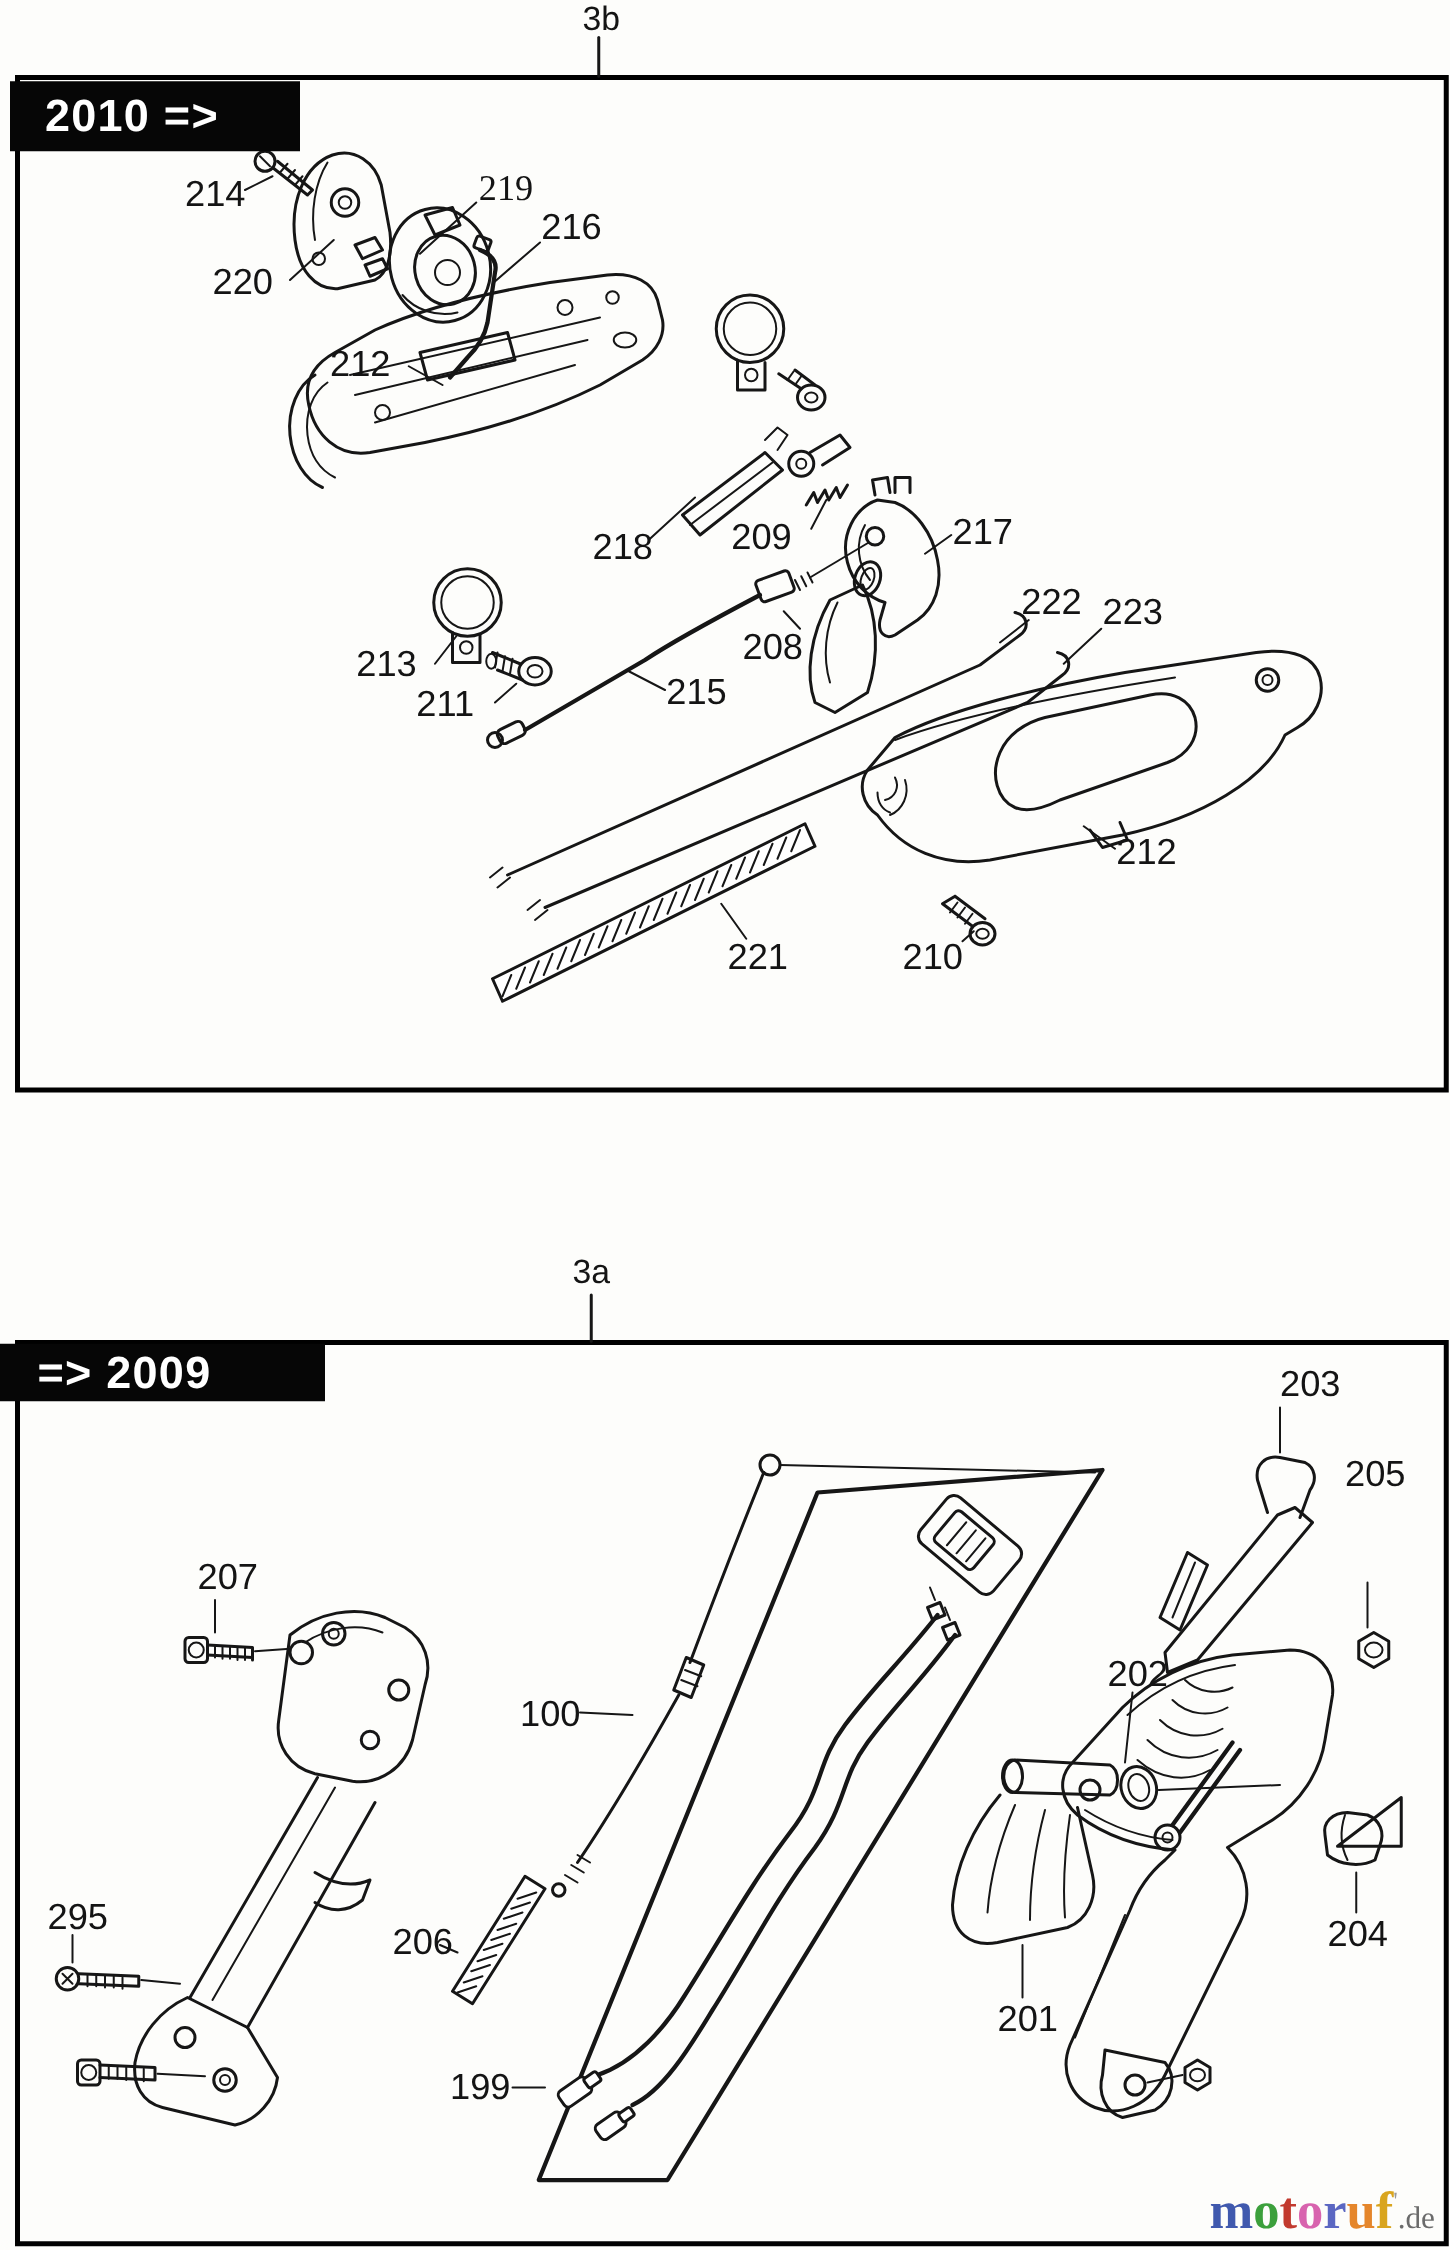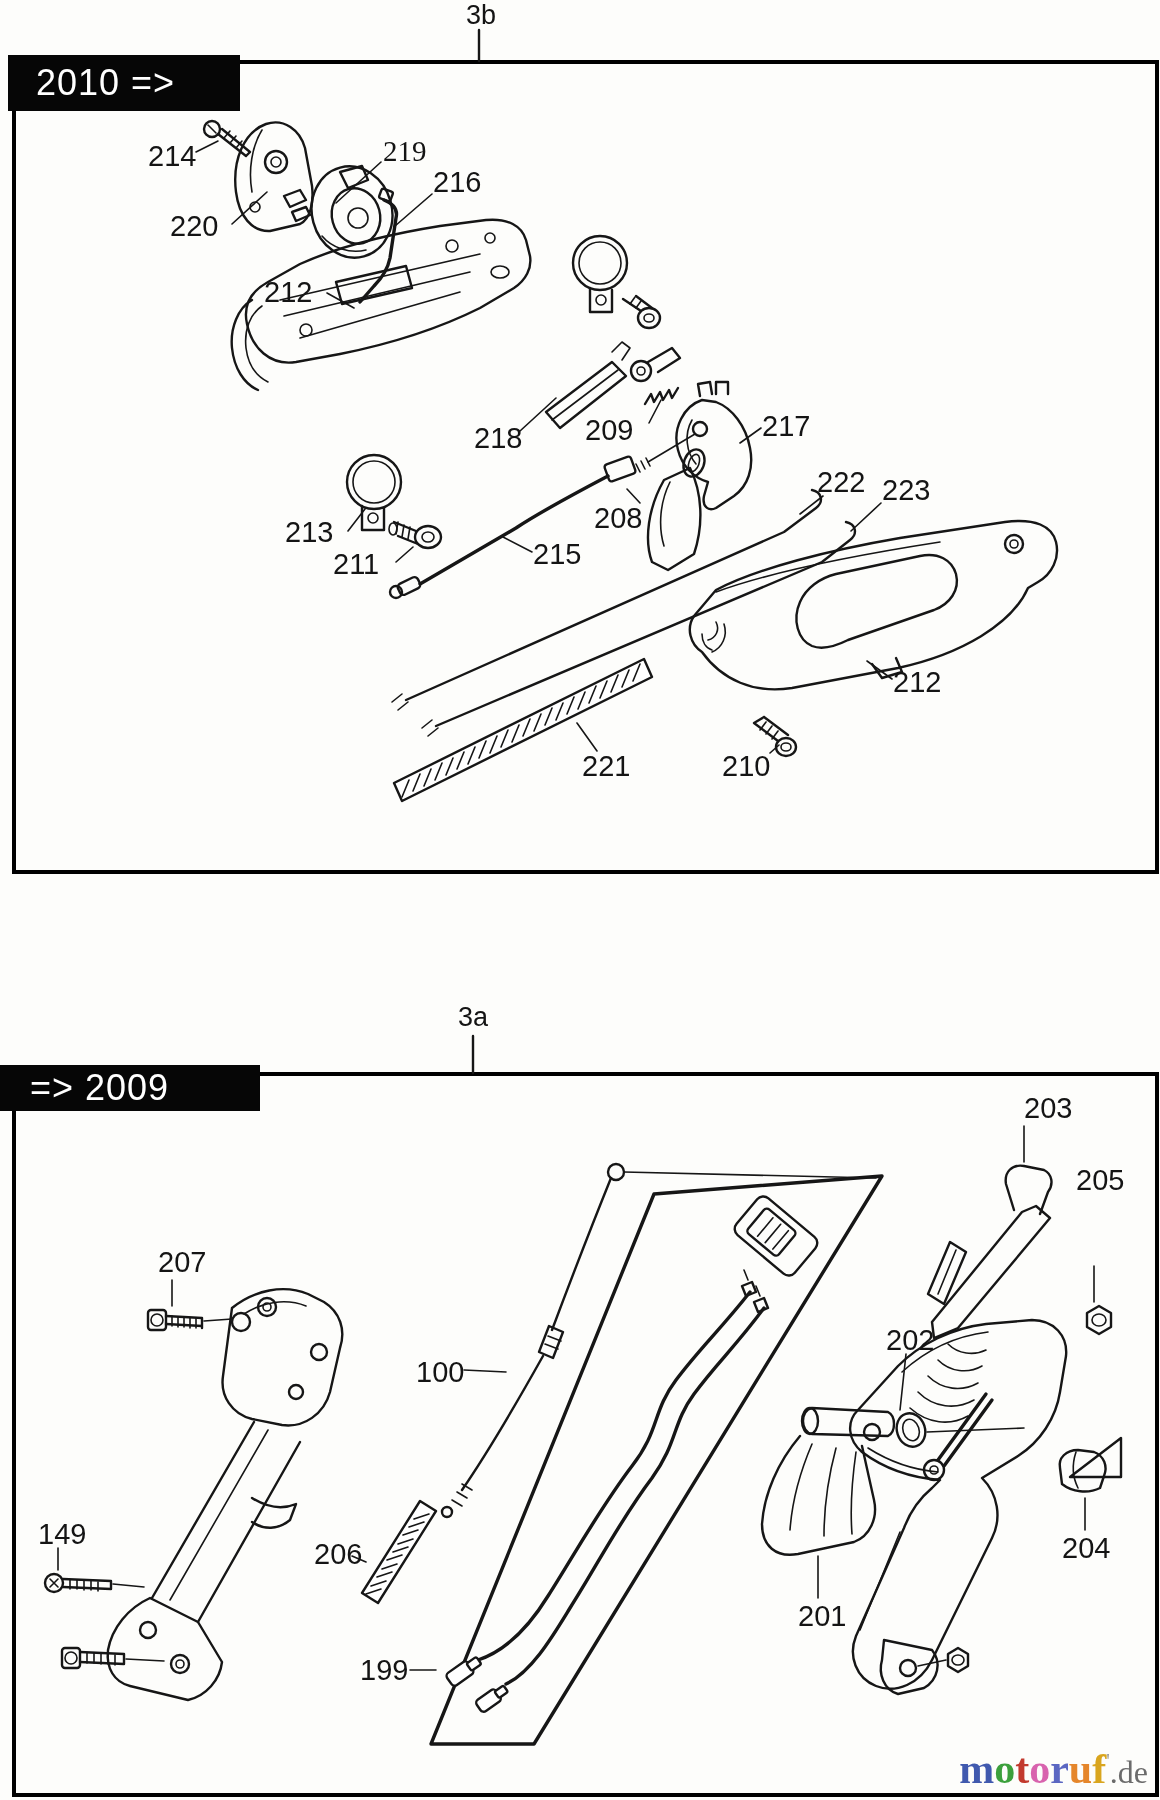--- a/index.html
+++ b/index.html
@@ -8,32 +8,32 @@
   .stage svg{position:absolute;left:0;top:0;}
   
   .ln{fill:none;stroke:#161616;stroke-width:2.4;stroke-linecap:round;stroke-linejoin:round;}
   .thin{fill:none;stroke:#161616;stroke-width:1.6;stroke-linecap:round;stroke-linejoin:round;}
   .thick{fill:none;stroke:#161616;stroke-width:3.4;stroke-linecap:round;stroke-linejoin:round;}
   .fillw{fill:#ffffff;stroke:#161616;stroke-width:2.4;stroke-linejoin:round;}
   .border{fill:none;stroke:#000000;stroke-width:4;}
   
   .overlay{position:absolute;left:0;top:0;width:100%;height:100%;pointer-events:none;}
   .part-label{position:absolute;font-size:29px;color:#141414;white-space:nowrap;}
-  .badge{position:absolute;background:#060606;color:#ffffff;font-weight:normal;
-         font-size:36px;display:flex;align-items:center;letter-spacing:1px;}
+  .badge{position:absolute;background:#060606;color:#ffffff;font-weight:bold;
+         font-size:36px;display:flex;align-items:center;letter-spacing:1px;margin-top:10px;}
   .badge-1{left:8px;top:55px;width:204px;height:56px;padding-left:28px;}
   .badge-2{left:0px;top:1065px;width:230px;height:46px;padding-left:30px;}
   .fig-tag{position:absolute;font-size:27px;color:#141414;}
   .fig-tag-3b{left:466px;top:0px;}
   .fig-tag-3a{left:458px;top:1002px;}
   .watermark{position:absolute;top:1748px;right:12px;font-family:"Liberation Serif",serif;
              font-weight:700;font-size:42px;line-height:1.0;pointer-events:auto;}
   .wm-letter{display:inline-block;}
   .wm-tick{font-size:20px;vertical-align:super;font-weight:400;}
-  .wm-suffix{font-size:32px;font-weight:400;color:#6b6b6b;}
+  .wm-suffix{font-size:25px;font-weight:400;color:#6b6b6b;}
 </style>
 </head>
 <body>
 
 <div class="stage">
 
   <svg width="1160" height="1800" viewBox="0 0 1160 1800">
 
     <rect class="border" x="14" y="62" width="1143" height="810"></rect>
     <rect class="border" x="14" y="1074" width="1143" height="721"></rect>
@@ -268,21 +268,21 @@
         <span class="part-label" style="left: 594px; top: 502px;">208</span>
         <span class="part-label" style="left: 533px; top: 538px;">215</span>
         <span class="part-label" style="left: 285px; top: 516px;">213</span>
         <span class="part-label" style="left: 333px; top: 548px;">211</span>
         <span class="part-label" style="left: 893px; top: 666px;">212</span>
         <span class="part-label" style="left: 582px; top: 750px;">221</span>
         <span class="part-label" style="left: 722px; top: 750px;">210</span>
       </div>
     <div>
         <span class="part-label" style="left: 158px; top: 1246px;">207</span>
-        <span class="part-label" style="left: 38px; top: 1518px;">149</span>
+        <span class="part-label" style="left: 38px; top: 1518px;">295</span>
         <span class="part-label" style="left: 416px; top: 1356px;">100</span>
         <span class="part-label" style="left: 314px; top: 1538px;">206</span>
         <span class="part-label" style="left: 360px; top: 1654px;">199</span>
         <span class="part-label" style="left: 798px; top: 1600px;">201</span>
         <span class="part-label" style="left: 886px; top: 1324px;">202</span>
         <span class="part-label" style="left: 1024px; top: 1092px; text-align: right;">203</span>
         <span class="part-label" style="left: 1062px; top: 1532px;">204</span>
         <span class="part-label" style="left: 1076px; top: 1164px;">205</span>
       </div>
   </div>

